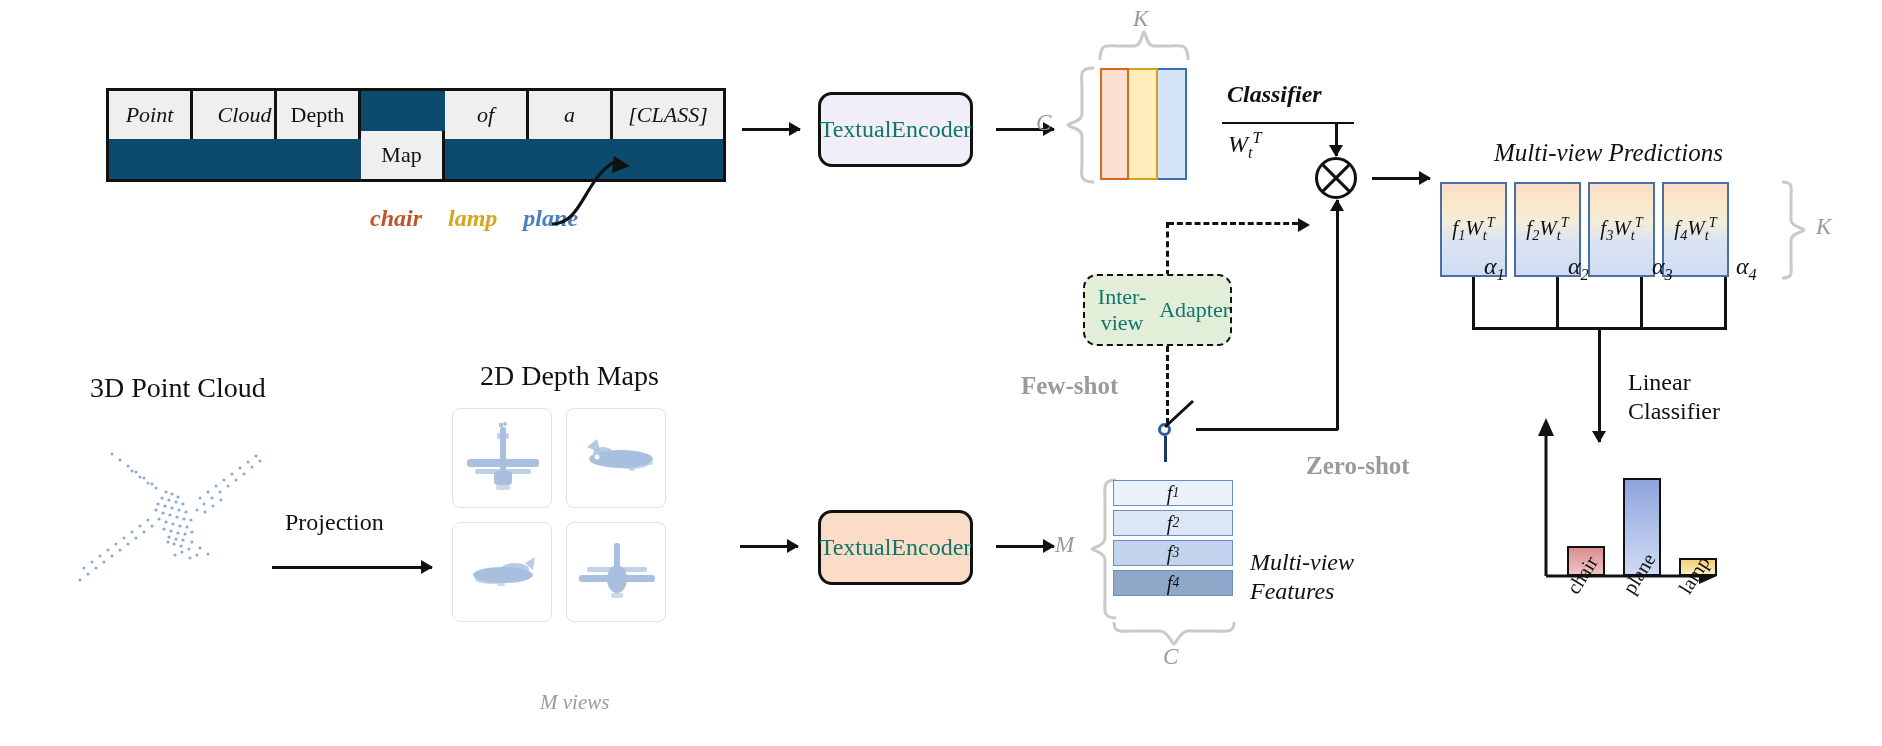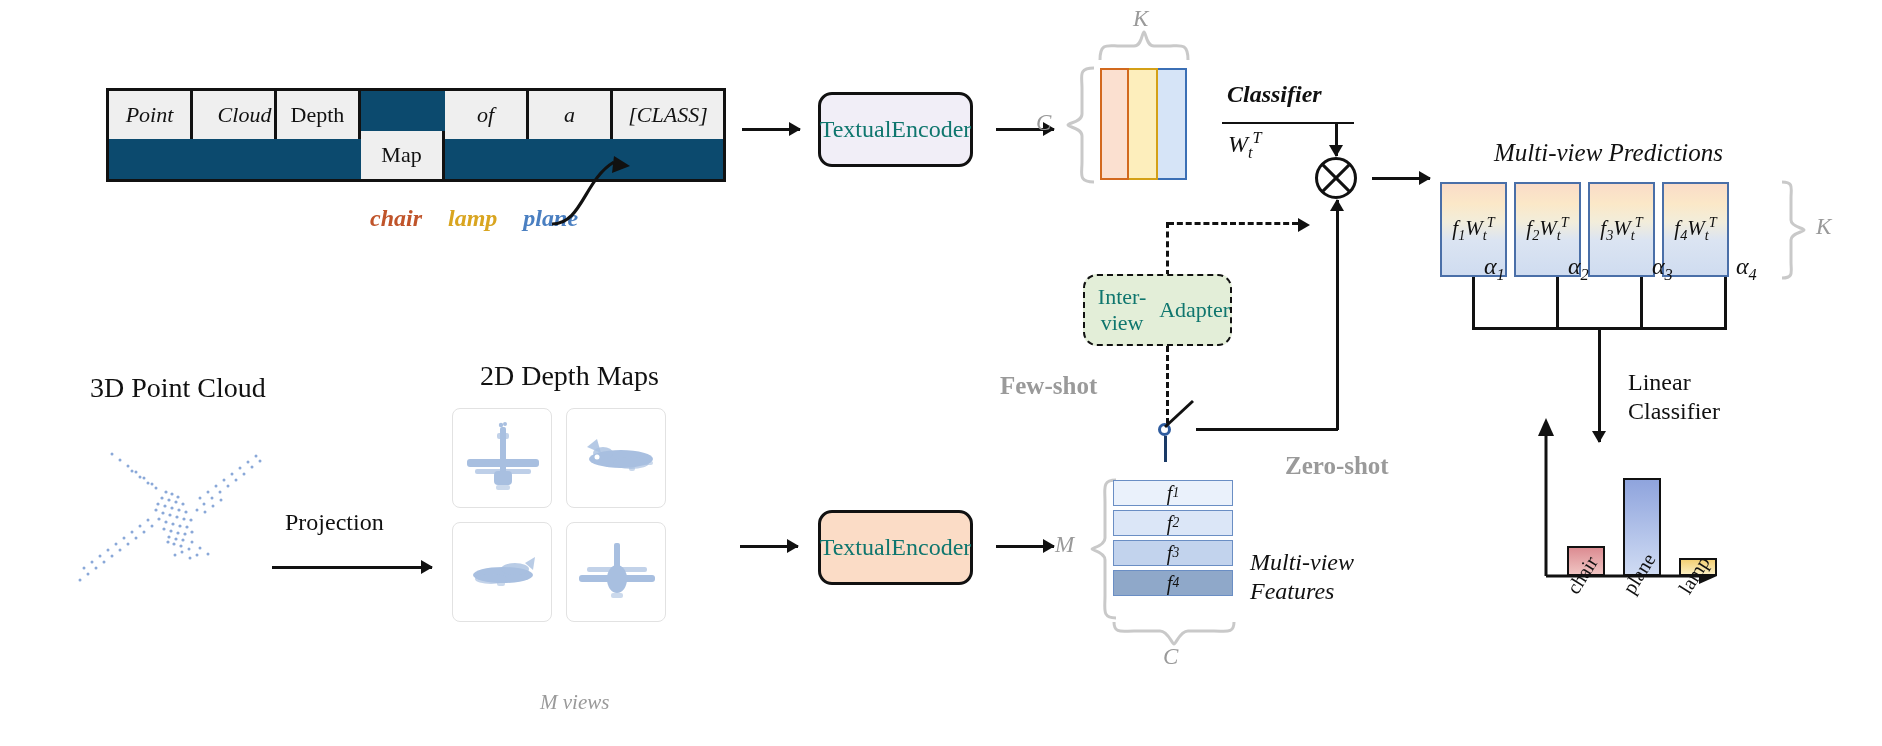--- a/index.html
+++ b/index.html
@@ -175,21 +175,21 @@
     border: 1.5px solid #6a8ec4;
     display: flex; align-items: center; justify-content: center;
     font-size: 20px; font-style: italic; color: #111;
   }
   .feat-row.f1 { background: #eaf1fb; }
   .feat-row.f2 { background: #dbe6f7; }
   .feat-row.f3 { background: #c2d3ed; }
   .feat-row.f4 { background: #8fa8c9; }
 
   .plain-label { color: #111; font-size: 24px; line-height: 1.22; }
-  .gray-label  { color: #9a9a9a; font-size: 25px; font-weight: 700; }
+  .gray-label  { color: #9a9a9a; font-size: 25px; font-weight: 700; margin-left: 21px; }
   .italic-label{ color: #111; font-size: 24px; font-style: italic; line-height: 1.22; }
   .gray-italic { color: #9a9a9a; font-size: 21px; font-style: italic; }
   .section-title { color: #111; font-size: 28px; }
 
   
   #switch-knob {
     width: 13px; height: 13px;
     border: 3px solid #2f5c9e; border-radius: 50%;
     background: #fff;
   }

